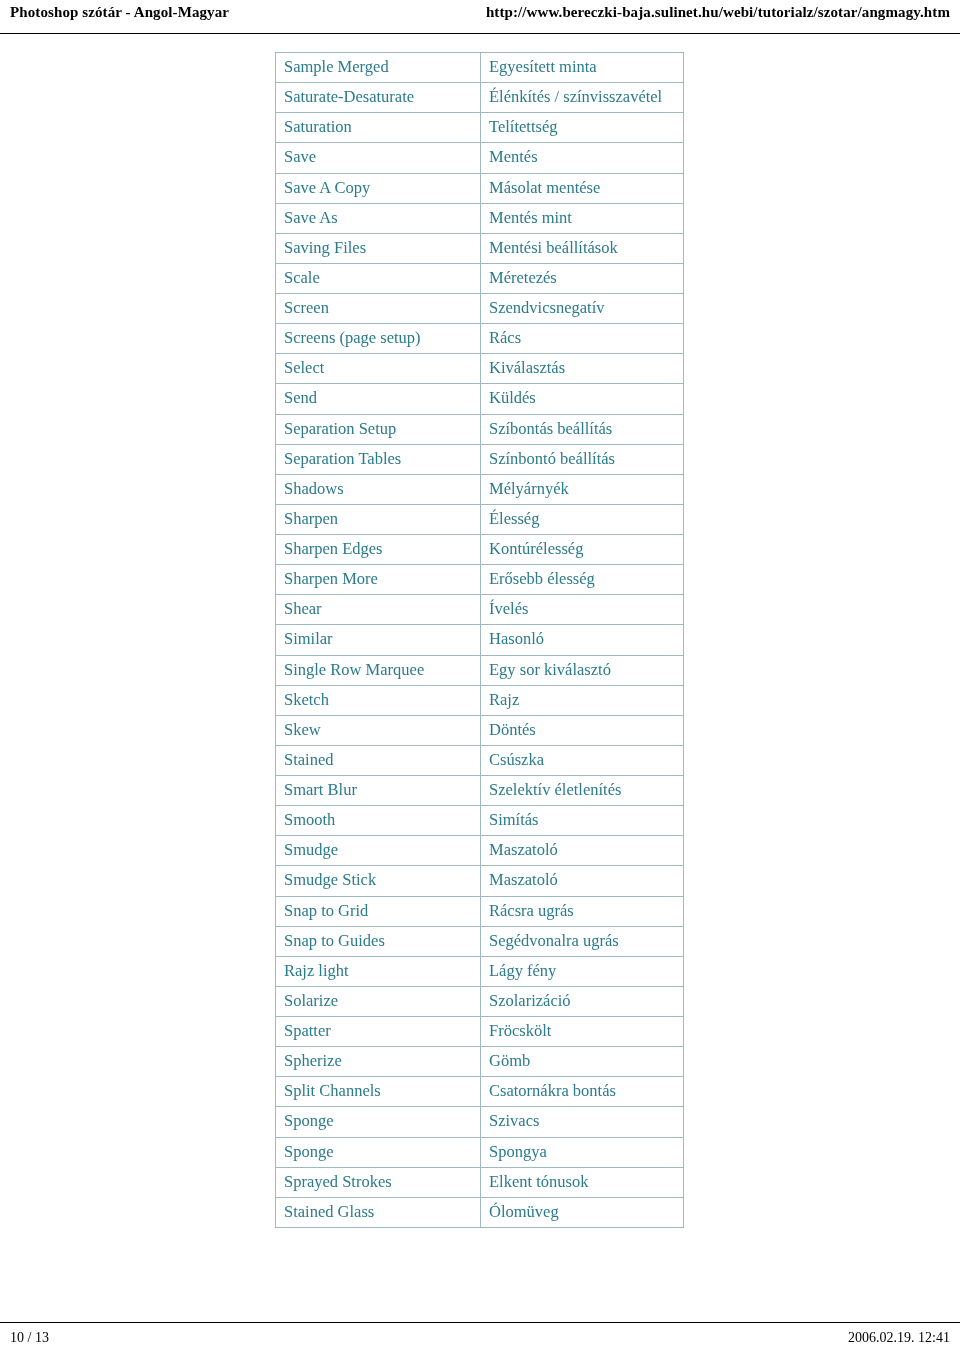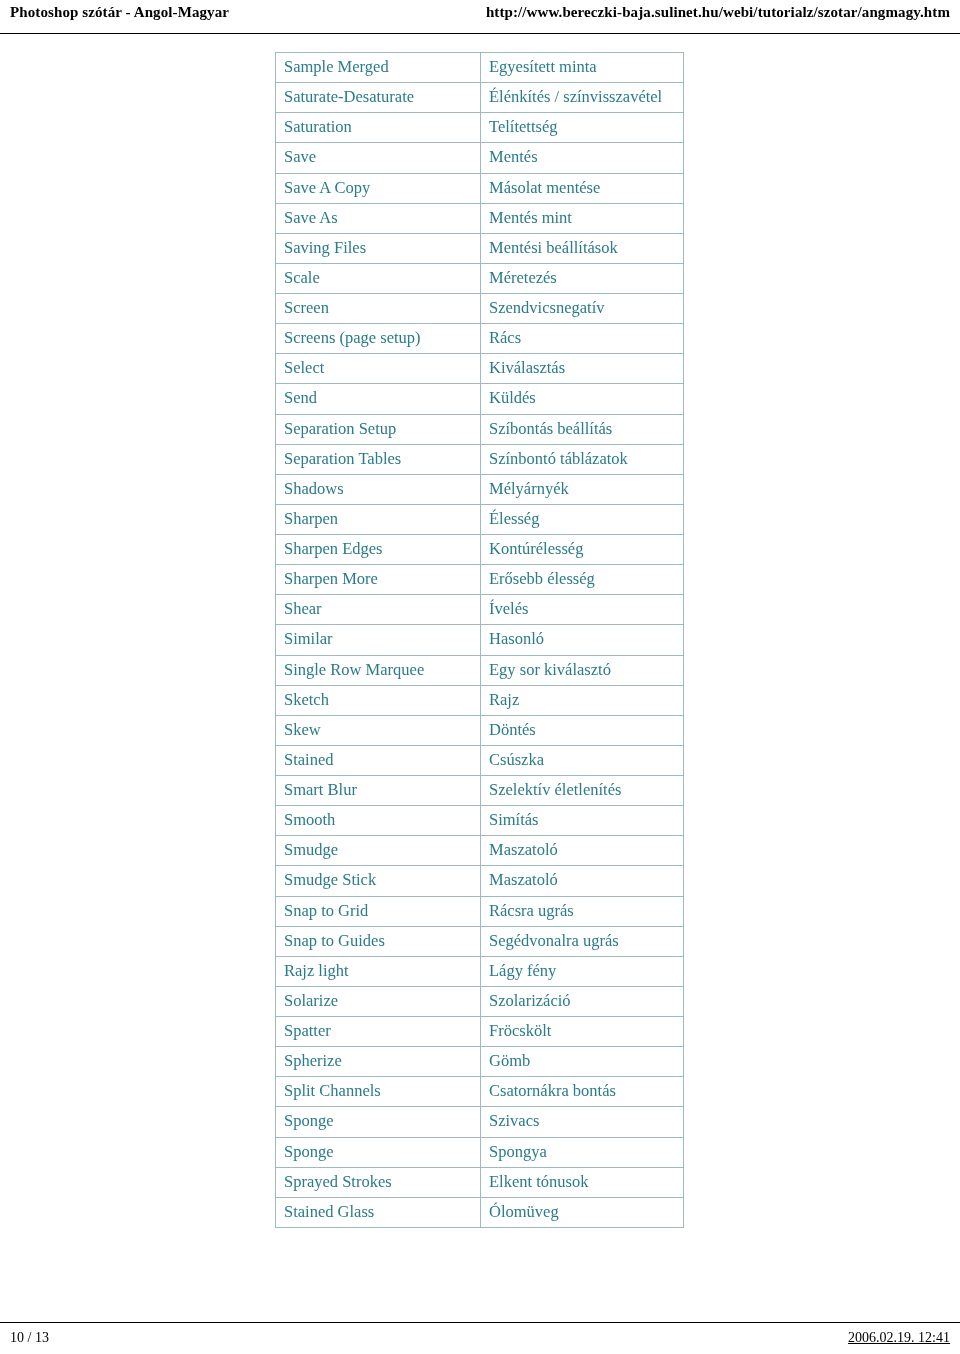--- a/index.html
+++ b/index.html
@@ -71,21 +71,20 @@
     color: #000000;
   }
   .footer-right {
     position: absolute;
     right: 10px;
     top: 7px;
     font-family: "Liberation Serif", serif;
     font-size: 14px;
     color: #000000;
     white-space: nowrap;
-    text-decoration: underline;
   }
   
   .content {
     position: absolute;
     top: 52px;
     left: 275px;
   }
   table.glossary {
     border-collapse: collapse;
     table-layout: fixed;
@@ -173,21 +172,21 @@
           <tr>
             <td class="en">Send</td>
             <td class="hu">Küldés</td>
           </tr>
           <tr>
             <td class="en">Separation Setup</td>
             <td class="hu">Szíbontás beállítás</td>
           </tr>
           <tr>
             <td class="en">Separation Tables</td>
-            <td class="hu">Színbontó táblázatok</td>
+            <td class="hu">Színbontó beállítás</td>
           </tr>
           <tr>
             <td class="en">Shadows</td>
             <td class="hu">Mélyárnyék</td>
           </tr>
           <tr>
             <td class="en">Sharpen</td>
             <td class="hu">Élesség</td>
           </tr>
           <tr>

